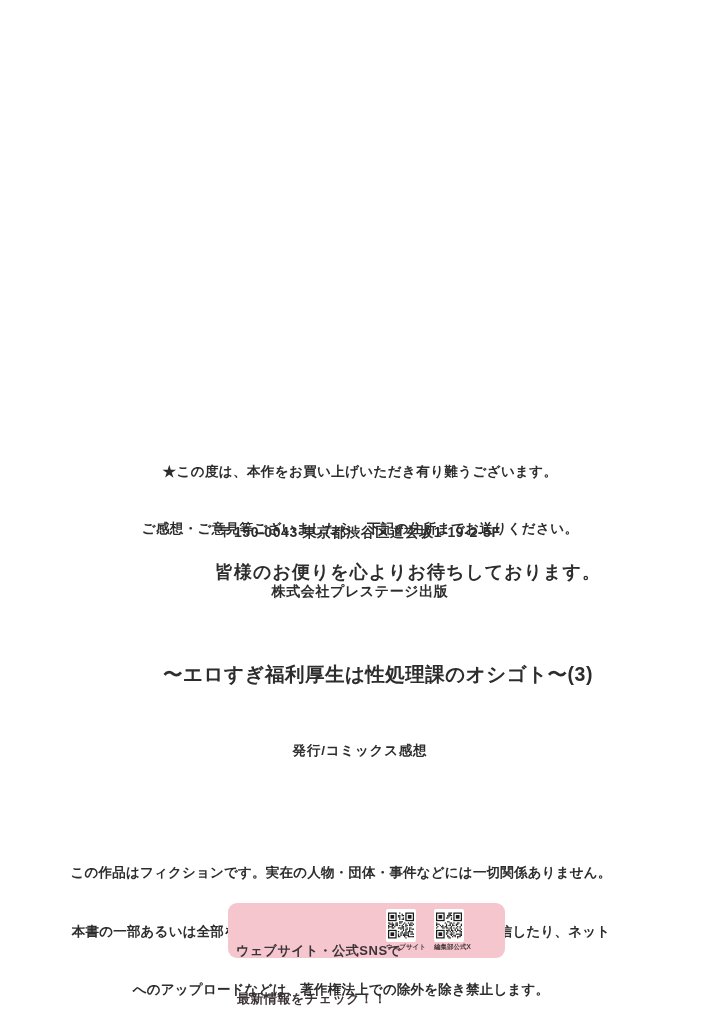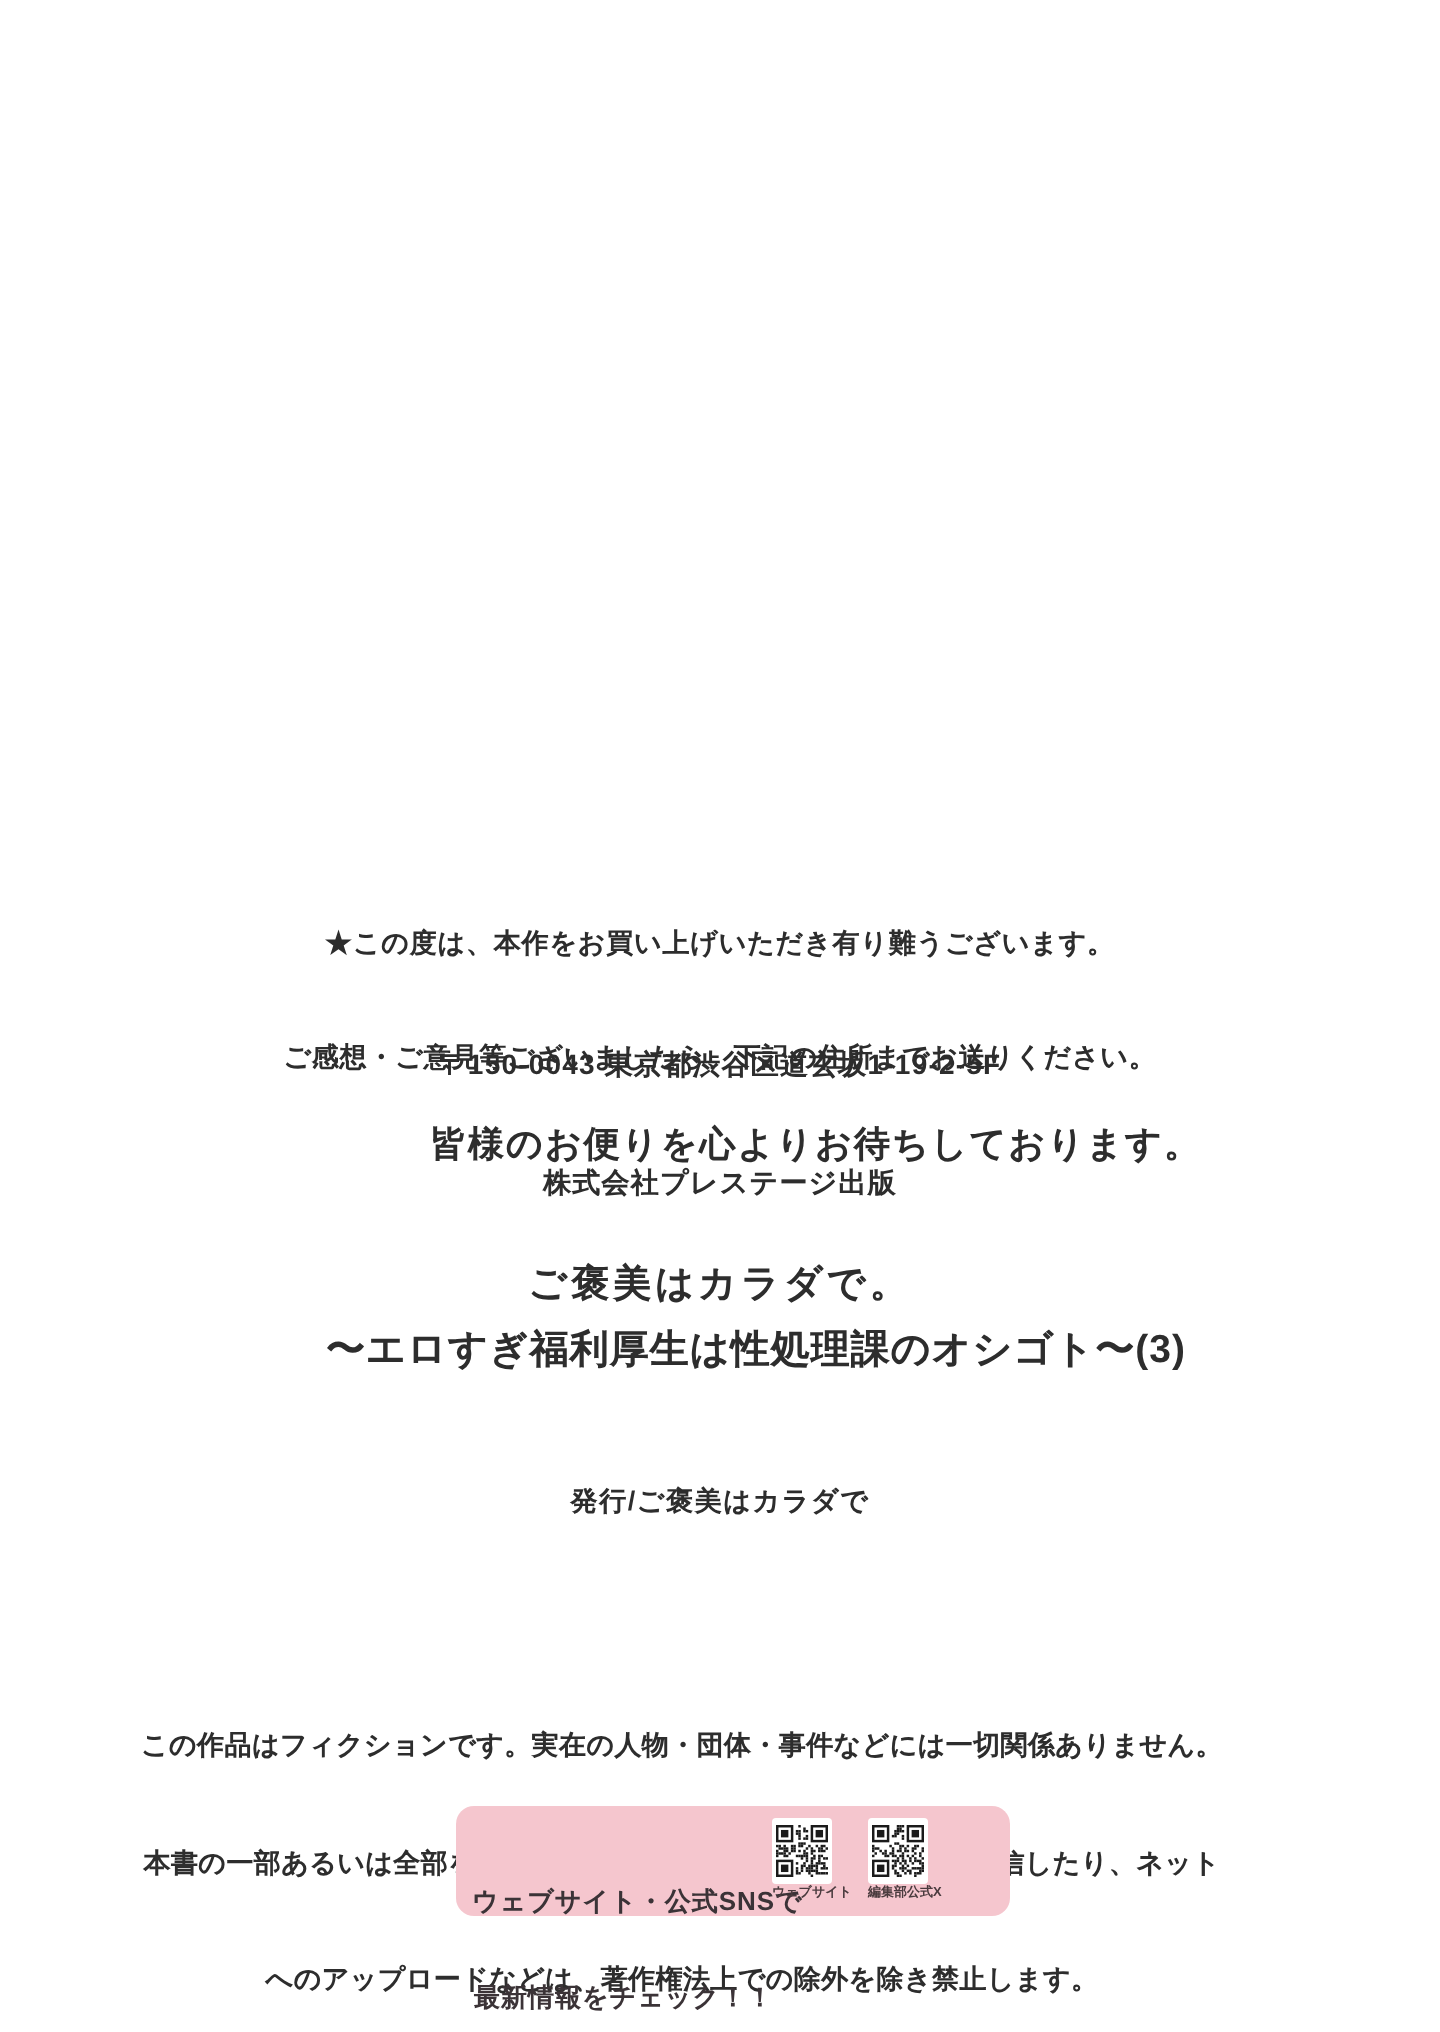--- a/index.html
+++ b/index.html
@@ -128,25 +128,24 @@
     <div>ご感想・ご意見等ございましたら、下記の住所までお送りください。</div>
   </div>
 
   <div class="block" id="address-block">
     <div>〒150-0043 東京都渋谷区道玄坂1-19-2-5F</div>
     <div>株式会社プレステージ出版</div>
   </div>
 
   <div class="block" id="letters-note">皆様のお便りを心よりお待ちしております。</div>
 
-  <div class="block" id="book-title">ご褒美はカラダで。</div>
   <div class="block" id="book-subtitle">〜エロすぎ福利厚生は性処理課のオシゴト〜(3)</div>
 
   <div class="block" id="author-block">
-    <div>発行/ご褒美はカラダで</div>
+    <div>発行/コミックス感想</div>
   </div>
 
   <div class="block" id="disclaimer-block">
     <div>この作品はフィクションです。実在の人物・団体・事件などには一切関係ありません。</div>
     <div>本書の一部あるいは全部を無断で複製、転載、上映、放送、配信、送信したり、ネット</div>
     <div>へのアップロードなどは、著作権法上での除外を除き禁止します。</div>
   </div>
 
   <div id="promo-box" style="background: rgb(245, 198, 206);">
     <div id="promo-text">

